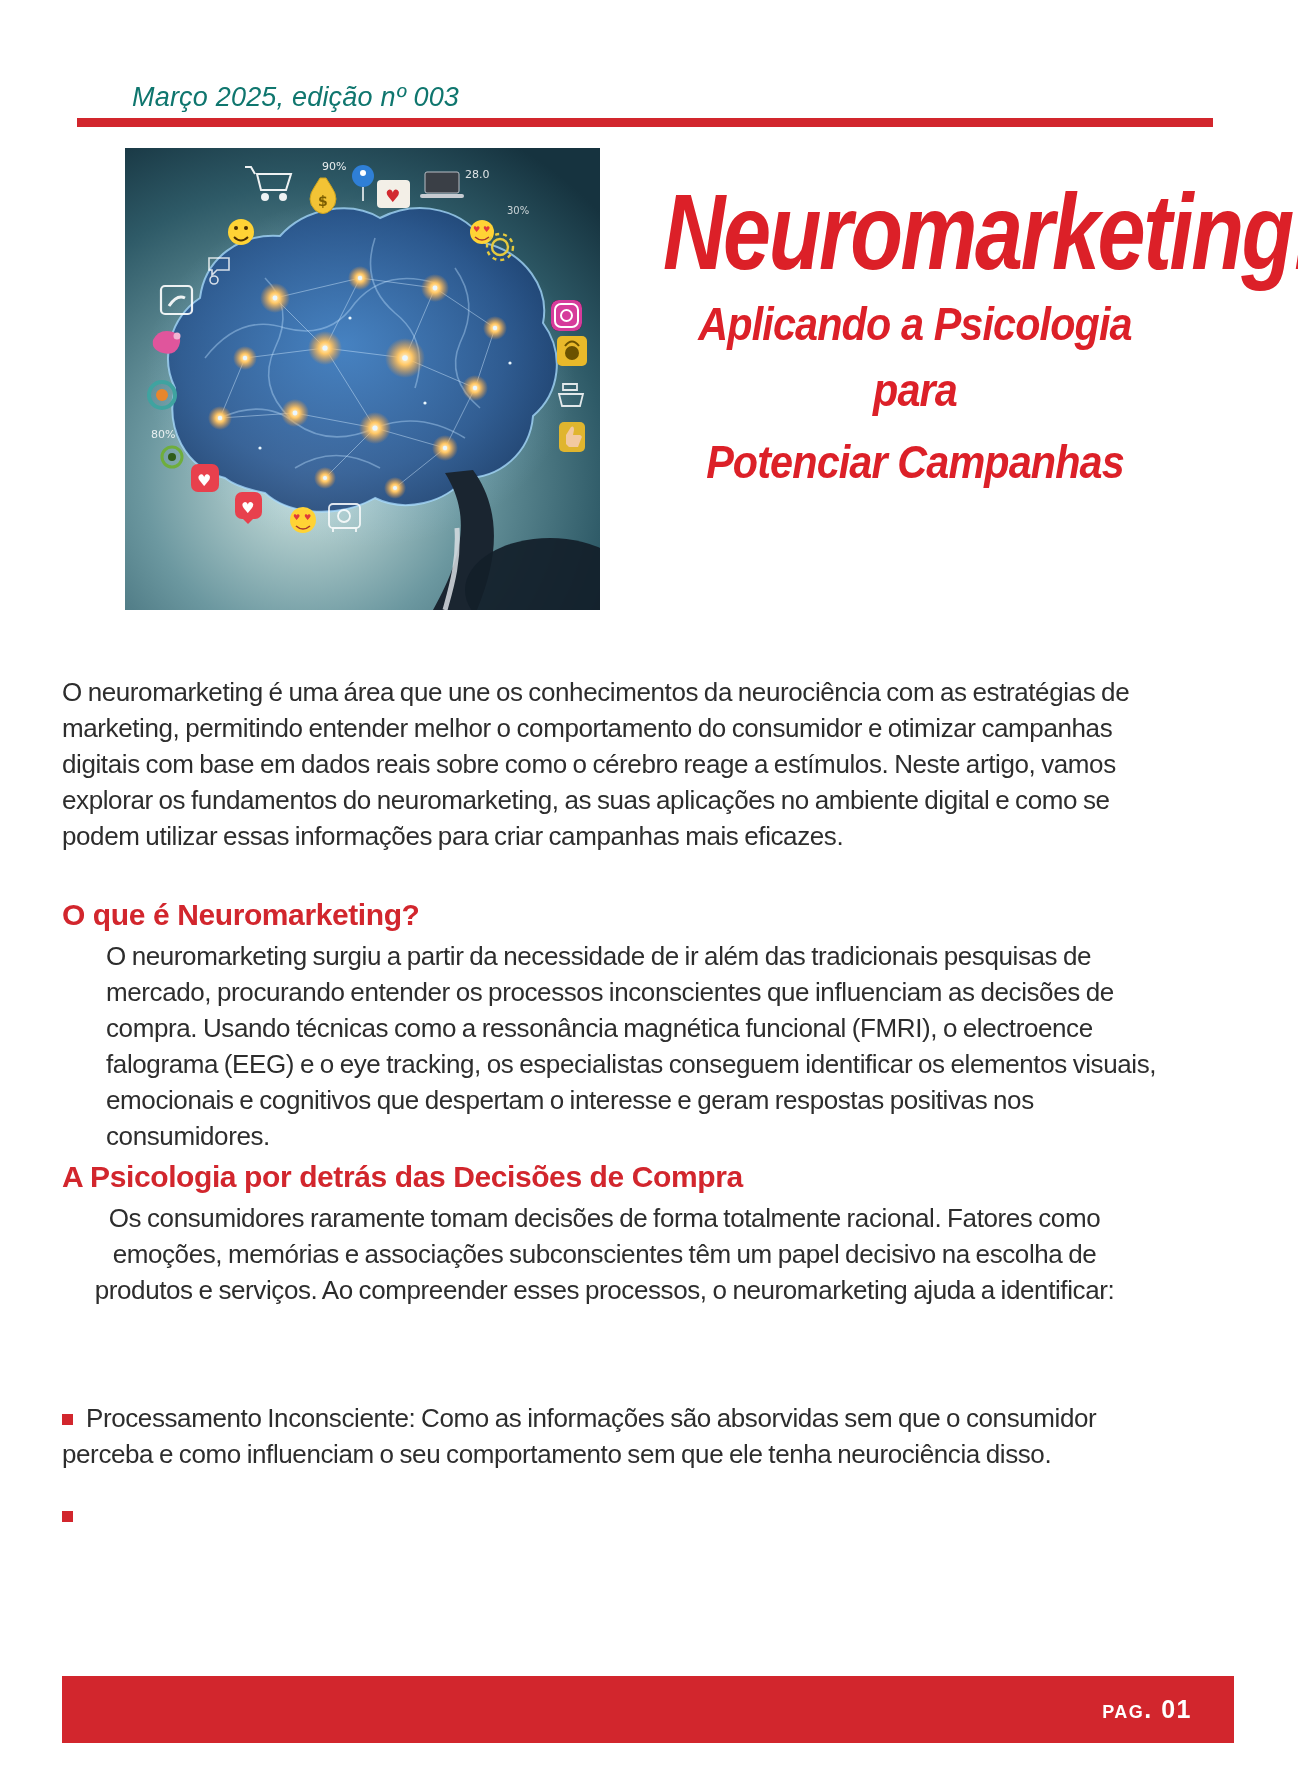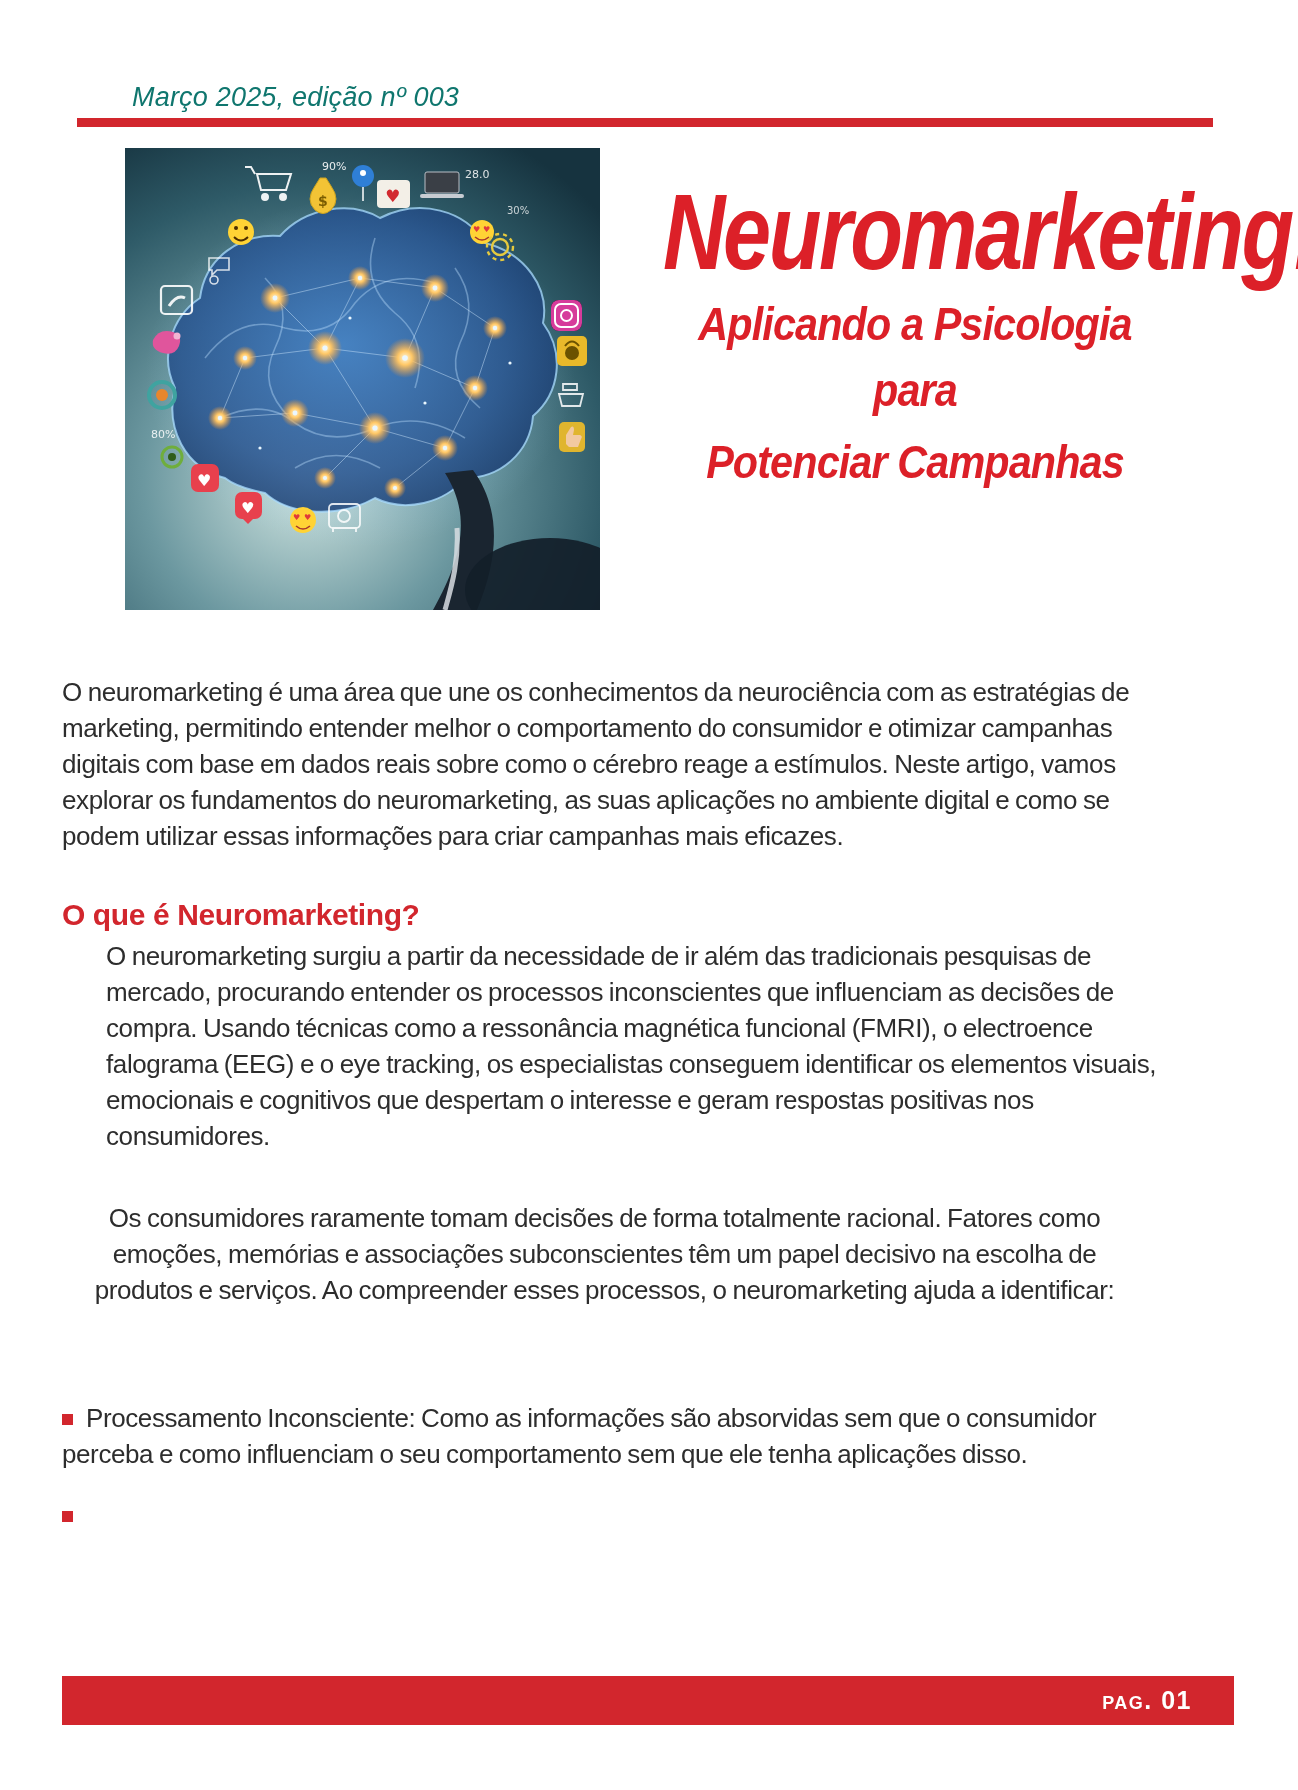--- a/index.html
+++ b/index.html
@@ -72,21 +72,21 @@
     padding-left:0;
   }
   .b1{top:1303px;} .b2{top:1400px;} .b3{top:1497px;}
   .bullet-square{
     display:inline-block;width:11px;height:11px;
     background:var(--accent,#d2262d);
     margin-right:13px;vertical-align:2px;
   }
   .footer-bar{
     position:absolute;left:62px;top:1676px;
-    width:1172px;height:49px;
+    width:1172px;height:67px;
     background:var(--accent,#d2262d);
     display:flex;align-items:center;justify-content:flex-end;
     padding-right:42px;box-sizing:border-box;
   }
   .page-num{
     color:#ffffff;font-size:25px;font-weight:bold;
     font-variant:small-caps;letter-spacing:1.5px;
   }
   svg text{font-family:"DejaVu Sans", sans-serif;}
 </style>
@@ -297,22 +297,23 @@
     <div class="subtitle-line sub1">Aplicando a Psicologia</div>
     <div class="subtitle-line sub2">para</div>
     <div class="subtitle-line sub3">Potenciar Campanhas</div>
   </div>
 
   <p class="body-copy intro">O neuromarketing é uma área que une os conhecimentos da neurociência com as estratégias de marketing, permitindo entender melhor o comportamento do consumidor e otimizar campanhas digitais com base em dados reais sobre como o cérebro reage a estímulos. Neste artigo, vamos explorar os fundamentos do neuromarketing, as suas aplicações no ambiente digital e como se podem utilizar essas informações para criar campanhas mais eficazes.</p>
 
   <h2 class="section-heading h1">O que é Neuromarketing?</h2>
   <p class="body-copy sec1-body">O neuromarketing surgiu a partir da necessidade de ir além das tradicionais pesquisas de mercado, procurando entender os processos inconscientes que influenciam as decisões de compra. Usando técnicas como a ressonância magnética funcional (FMRI), o electroence falograma (EEG) e o eye tracking, os especialistas conseguem identificar os elementos visuais, emocionais e cognitivos que despertam o interesse e geram respostas positivas nos consumidores.</p>
 
+  <h2 class="section-heading h2">A Psicologia por detrás das Decisões de Compra</h2>
   <p class="body-copy sec2-body">Os consumidores raramente tomam decisões de forma totalmente racional. Fatores como emoções, memórias e associações subconscientes têm um papel decisivo na escolha de produtos e serviços. Ao compreender esses processos, o neuromarketing ajuda a identificar:</p>
 
-  <div class="bullet-item b2"><span class="bullet-square"></span><span>Processamento Inconsciente: Como as informações são absorvidas sem que o consumidor perceba e como influenciam o seu comportamento sem que ele tenha aplicações disso.</span></div>
+  <div class="bullet-item b2"><span class="bullet-square"></span><span>Processamento Inconsciente: Como as informações são absorvidas sem que o consumidor perceba e como influenciam o seu comportamento sem que ele tenha neurociência disso.</span></div>
   <div class="bullet-item b3"><span class="bullet-square"></span></div>
 
   <div class="footer-bar">
     <span class="page-num">pag. 01</span>
   </div>
 
 </div>
 
 </body></html>

